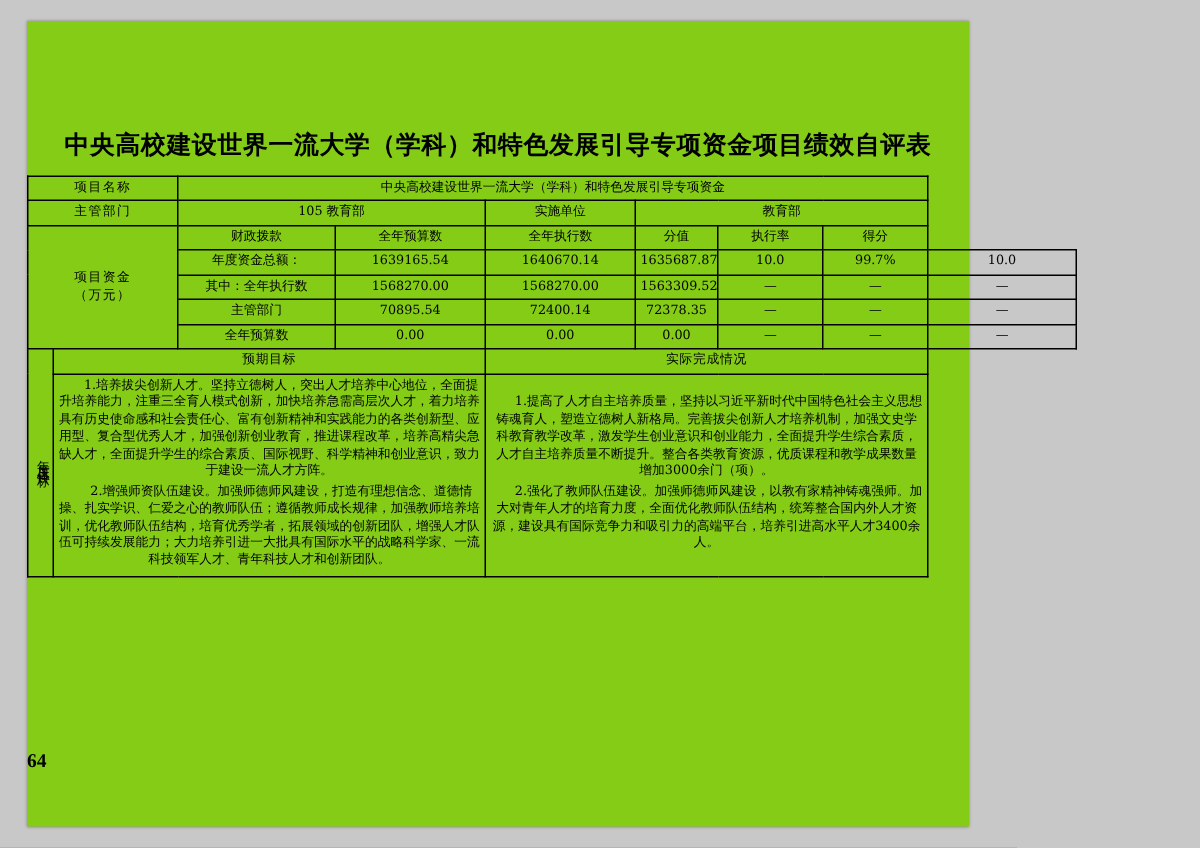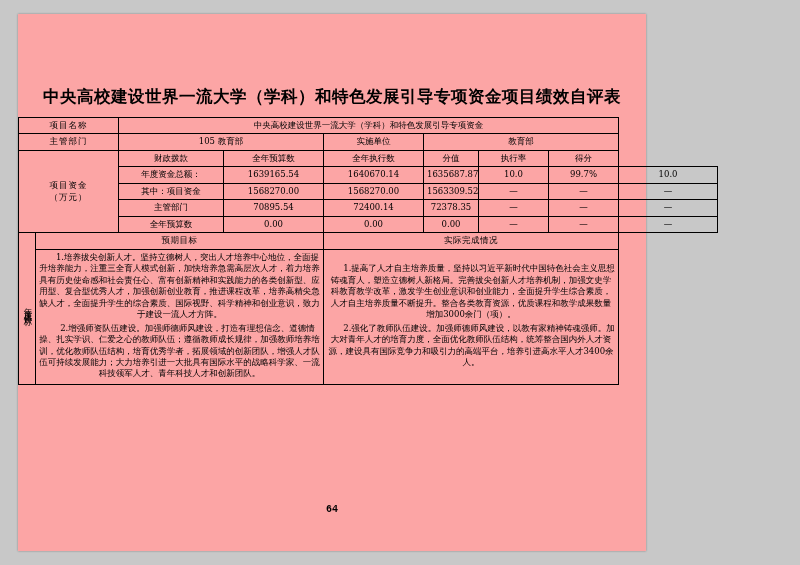--- a/index.html
+++ b/index.html
@@ -12,21 +12,21 @@
     background: #c8c8c8;
     font-family: "DejaVu Sans", "Liberation Sans", sans-serif;
     overflow: hidden;
   }
   .page {
     position: absolute;
     left: 18px;
     top: 14px;
     width: 628px;
     height: 537px;
-    background: #fca5a5;
+    background: #84cc16;
     box-shadow: 0 0 2px rgba(0,0,0,0.35);
     box-sizing: border-box;
   }
   .doc-title {
     text-align: center;
     font-size: 16.5px;
     font-weight: bold;
     letter-spacing: 0.5px;
     margin-top: 72px;
     color: #000;
@@ -92,25 +92,25 @@
   }
   td.goal-text p {
     margin: 0 0 2px 0;
     text-indent: 16px;
   }
   .page-number {
     position: absolute;
     bottom: 36px;
     left: 0;
     width: 100%;
-    text-align: center;
-    font-size: 10px;
+    text-align: left;
+    font-size: 13px;
     font-weight: bold;
     color: #000;
-    font-family: Liberation Mono, monospace;
+    font-family: Liberation Serif, serif;
   }
 </style>
 </head>
 <body>
 
 <div class="page">
 
   <div class="doc-title">中央高校建设世界一流大学（学科）和特色发展引导专项资金项目绩效自评表</div>
 
   <table class="main">
@@ -155,21 +155,21 @@
       <td>年度资金总额：</td>
       <td class="num">1639165.54</td>
       <td class="num">1640670.14</td>
       <td class="num">1635687.87</td>
       <td class="num">10.0</td>
       <td class="num">99.7%</td>
       <td class="num">10.0</td>
     </tr>
 
     <tr>
-      <td>其中：项目资金</td>
+      <td>其中：全年执行数</td>
       <td class="num">1568270.00</td>
       <td class="num">1568270.00</td>
       <td class="num">1563309.52</td>
       <td class="num">—</td>
       <td class="num">—</td>
       <td class="num">—</td>
     </tr>
 
     <tr>
       <td>主管部门</td>

